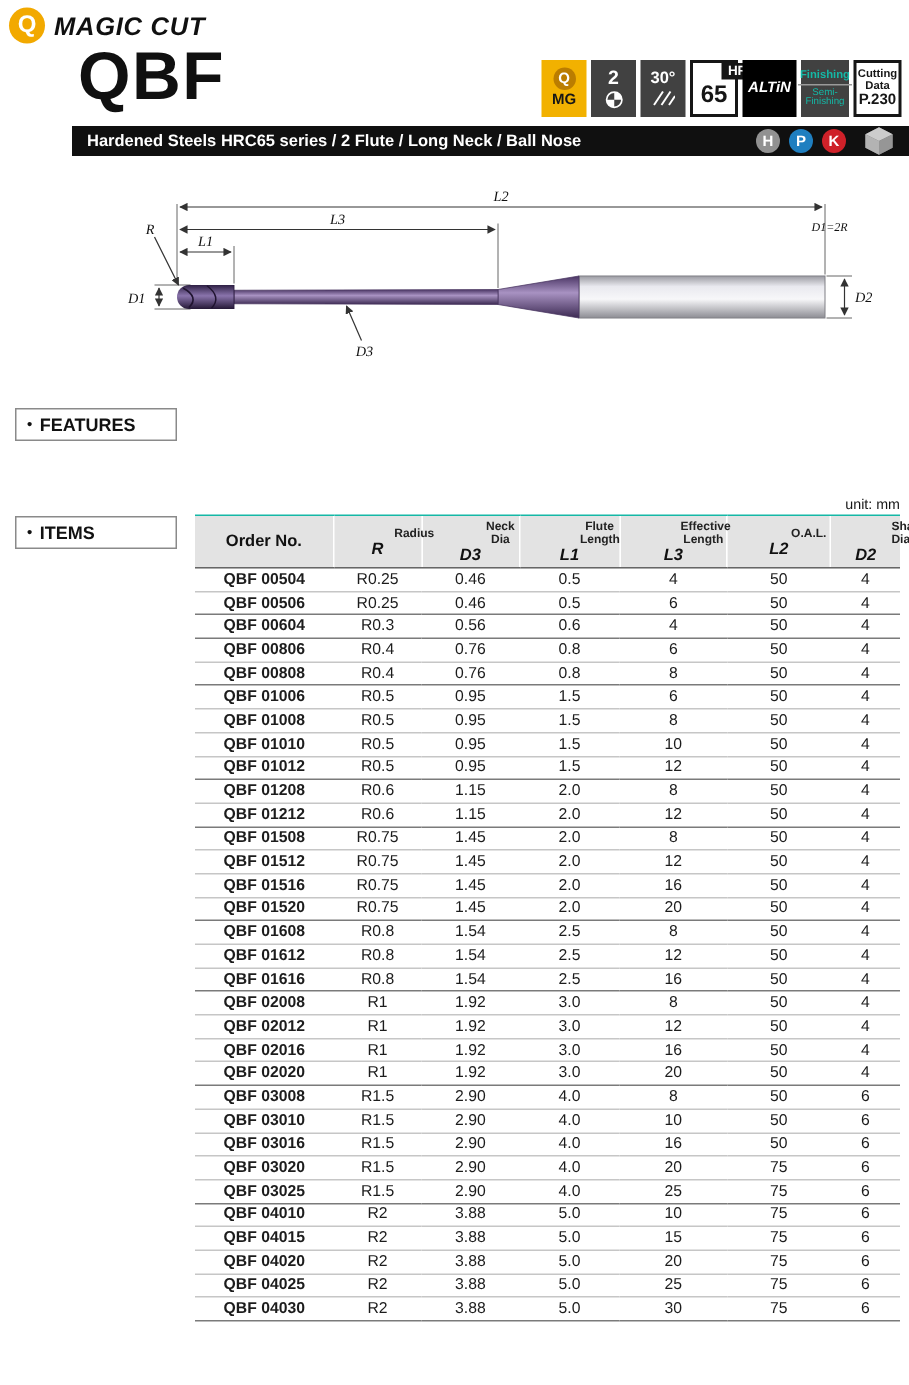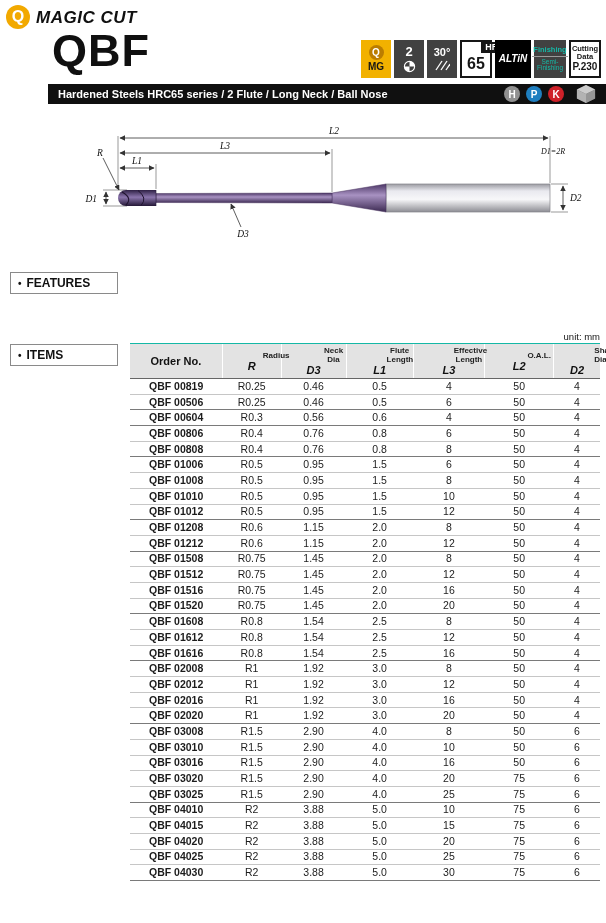--- a/index.html
+++ b/index.html
@@ -258,21 +258,21 @@
               <div class="col-symbol">L2</div>
             </th>
             <th>
               <div class="col-name">Shank Dia</div>
               <div class="col-symbol">D2</div>
             </th>
           </tr>
       </thead>
       <tbody>
           <tr>
-            <td>QBF 00819</td>
+            <td>QBF 00504</td>
             <td>R0.25</td>
             <td>0.46</td>
             <td>0.5</td>
             <td>4</td>
             <td>50</td>
             <td>4</td>
           </tr>
           <tr>
             <td>QBF 00506</td>
             <td>R0.25</td>

